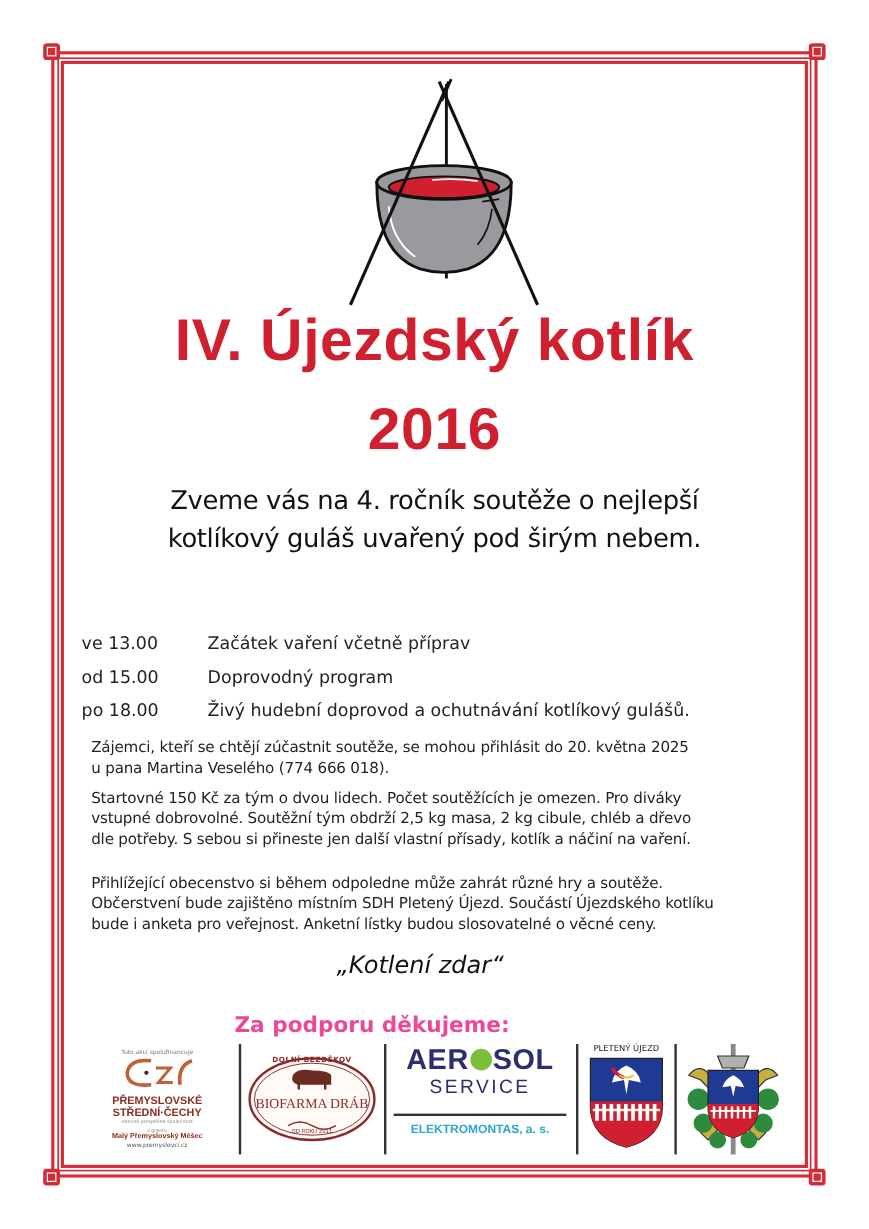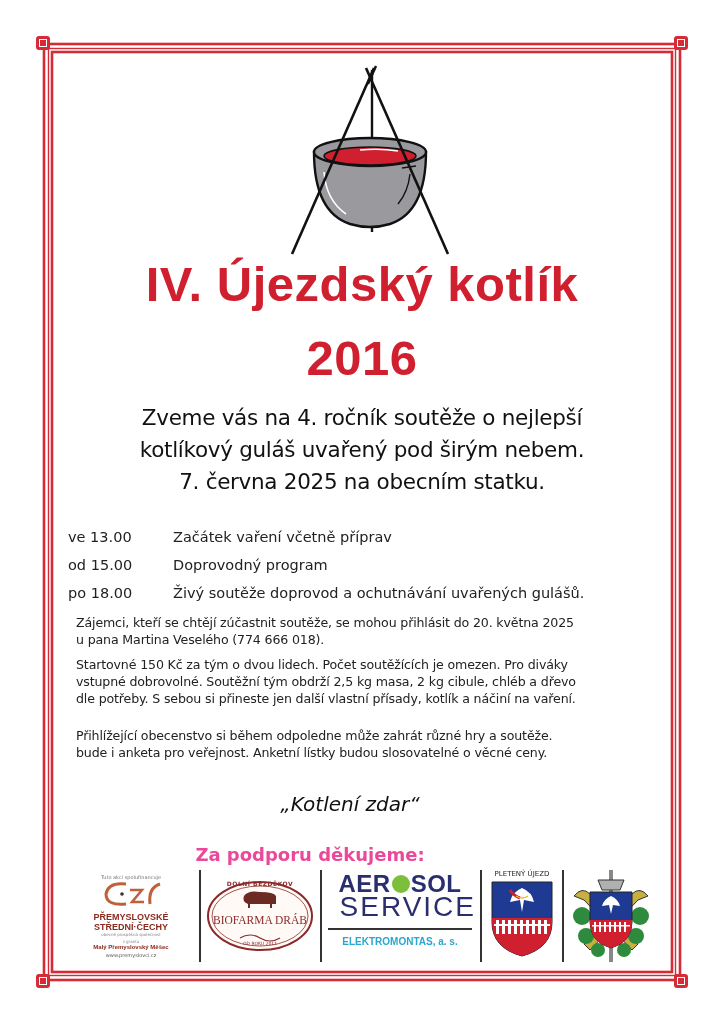--- a/index.html
+++ b/index.html
@@ -66,46 +66,46 @@
   <line x1="76" y1="6" x2="158" y2="192" stroke="#111" stroke-width="2.6"></line>
   <line x1="86" y1="4" x2="78" y2="22" stroke="#111" stroke-width="2.4"></line>
 </svg>
 
 <div class="title l1">IV. Újezdský kotlík</div>
 <div class="title l2">2016</div>
 
 <div class="sub">
   <div>Zveme vás na 4. ročník soutěže o nejlepší</div>
   <div>kotlíkový guláš uvařený pod širým nebem.</div>
-  <div>7. června 2025 na obecním statku.</div>
 </div>
 
 <div class="sched">
   <div class="sched-row">
     <span class="sched-time">ve 13.00</span><span>Začátek vaření včetně příprav</span>
   </div>
   <div class="sched-row">
     <span class="sched-time">od 15.00</span><span>Doprovodný program</span>
   </div>
   <div class="sched-row">
-    <span class="sched-time">po 18.00</span><span>Živý soutěže doprovod a ochutnávání uvařených gulášů.</span>
+    <span class="sched-time">po 18.00</span><span>Živý hudební doprovod a ochutnávání kotlíkový gulášů.</span>
   </div>
 </div>
 
 <div class="para p1">
   <div>Zájemci, kteří se chtějí zúčastnit soutěže, se mohou přihlásit do 20. května 2025</div>
   <div>u pana Martina Veselého (774 666 018).</div>
 </div>
 <div class="para p2">
   <div>Startovné 150 Kč za tým o dvou lidech. Počet soutěžících je omezen. Pro diváky</div>
   <div>vstupné dobrovolné. Soutěžní tým obdrží 2,5 kg masa, 2 kg cibule, chléb a dřevo</div>
   <div>dle potřeby. S sebou si přineste jen další vlastní přísady, kotlík a náčiní na vaření.</div>
 </div>
 <div class="para p3">
   <div>Přihlížející obecenstvo si během odpoledne může zahrát různé hry a soutěže.</div>
+  <div>Občerstvení bude zajištěno místním SDH Pletený Újezd. Součástí Újezdského kotlíku</div>
   <div>bude i anketa pro veřejnost. Anketní lístky budou slosovatelné o věcné ceny.</div>
 </div>
 
 <div class="slogan">„Kotlení zdar“</div>
 
 <div class="thanks">Za podporu děkujeme:</div>
 
 <div class="logos">
 
   <div class="logo txt-center" style="left:4px; width:118px;">
@@ -137,21 +137,21 @@
     <div style="position:absolute; left:0; top:48px; width:112px; text-align:center; font-family:'Liberation Serif',serif; font-size:11.5px; color:#8b2a2a;">BIOFARMA DRÁB</div>
     <div style="position:absolute; left:0; top:75px; width:112px; text-align:center; font-size:4.5px; color:#8b2a2a;">OD ROKU 2011</div>
   </div>
 
   <div class="divider" style="left:252px;"></div>
 
   <div class="logo" style="left:256px; width:152px;">
     <div style="margin-top:6px; text-align:center; font-family:'Liberation Sans',sans-serif; font-weight:bold; font-size:24px; line-height:24px; color:#2a2e6e; letter-spacing:0.5px;">
       <span>AER</span><span style="display:inline-block; width:18px; height:18px; border-radius:50%; background:#7cbf3c; vertical-align:-1px; margin:0 1px;"></span><span>SOL</span>
     </div>
-    <div style="text-align:right; font-family:'Liberation Sans',sans-serif; font-size:28px; line-height:22px; color:#2a2e6e; letter-spacing:2px;">SERVICE</div>
+    <div style="text-align:center; font-family:'Liberation Sans',sans-serif; font-size:16px; line-height:22px; color:#2a2e6e; letter-spacing:2px;">SERVICE</div>
     <div style="margin:10px 4px 6px 4px; height:1.5px; background:#333;"></div>
     <div style="text-align:center; font-family:'Liberation Sans',sans-serif; font-weight:bold; font-size:10px; color:#2aa6cf;">ELEKTROMONTAS, a. s.</div>
   </div>
 
   <div class="divider" style="left:412px;"></div>
 
   <div class="logo" style="left:418px; width:72px;">
     <div style="text-align:center; font-size:7px; margin-top:4px; color:#222;">PLETENÝ ÚJEZD</div>
     <svg width="72" height="80" viewBox="0 0 72 80">
       <path d="M6 4 L66 4 L66 44 Q66 70 36 78 Q6 70 6 44 Z" fill="#1f3a93" stroke="#222" stroke-width="1"></path>

